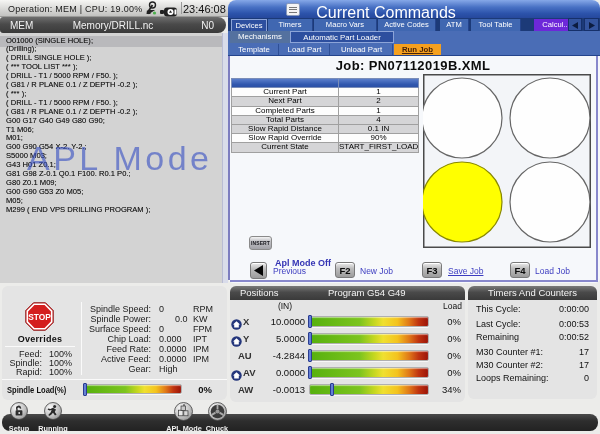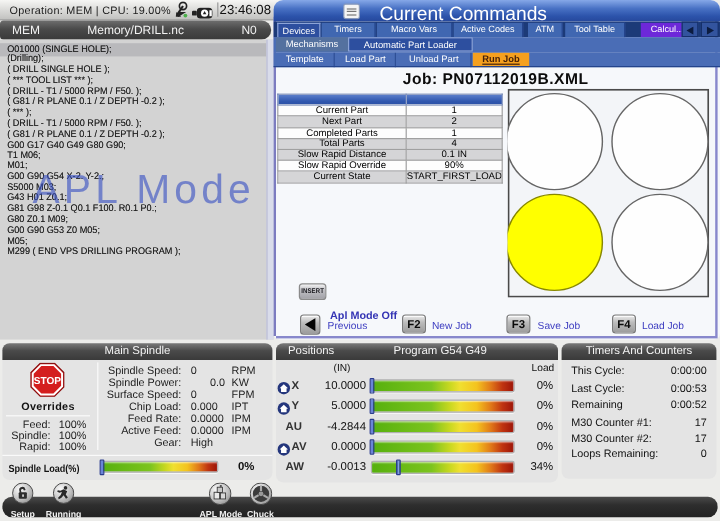--- a/index.html
+++ b/index.html
@@ -158,27 +158,26 @@
 
   <div class="abs key" style="left:22px;top:262px;width:17px;height:17px;">
       <svg width="9" height="11" viewBox="0 0 9 11">
         <path d="M9 0 L9 11 L0 5.5 Z" fill="#050505"></path>
       </svg>
     </div>
   <div class="abs frow-t" style="left:45px;top:266px;">Previous</div>
   <div class="abs key" style="left:107px;top:262px;width:20px;height:16px;font-size:9.5px;">F2</div>
   <div class="abs frow-t" style="left:132px;top:266px;">New Job</div>
   <div class="abs key" style="left:194px;top:262px;width:20px;height:16px;font-size:9.5px;">F3</div>
-  <div class="abs frow-t" style="left:220px;top:266px;">Save Job</div>
+  <div class="abs frow-t" style="left:220px;top:266px;text-decoration:underline;">Save Job</div>
   <div class="abs key" style="left:282px;top:262px;width:20px;height:16px;font-size:9.5px;">F4</div>
   <div class="abs frow-t" style="left:307px;top:266px;">Load Job</div>
 </div>
 
 <div class="abs panel" style="left:2px;top:286px;width:225px;height:114px;">
-  <div class="phead">Main Spindle</div>
   <svg class="abs" style="left:23px;top:16px;" width="29" height="29" viewBox="0 0 29 29">
     <polygon points="8.5,0.8 20.5,0.8 28.2,8.5 28.2,20.5 20.5,28.2 8.5,28.2 0.8,20.5 0.8,8.5" fill="#d41e1e" stroke="#8a1010" stroke-width="1"></polygon>
     <polygon points="9.1,2.3 19.9,2.3 26.7,9.1 26.7,19.9 19.9,26.7 9.1,26.7 2.3,19.9 2.3,9.1" fill="none" stroke="#fff" stroke-width="1.6"></polygon>
     <text x="14.5" y="17.8" font-size="8.4" font-weight="bold" fill="#fff" text-anchor="middle" font-family="Liberation Sans">STOP</text>
   </svg>
   <div class="abs" style="left:0px;top:47.5px;width:76px;text-align:center;font-size:9px;font-weight:bold;color:#111;letter-spacing:0.3px;">Overrides</div>
   <div class="abs" style="left:3px;top:59.5px;width:70px;height:1px;background:#fafafa;"></div>
   <div class="abs ovl" style="left:0;top:62.5px;">Feed:</div>
     <div class="abs ovv" style="top:62.5px;">100%</div>
   <div class="abs ovl" style="left:0;top:71.5px;">Spindle:</div>

